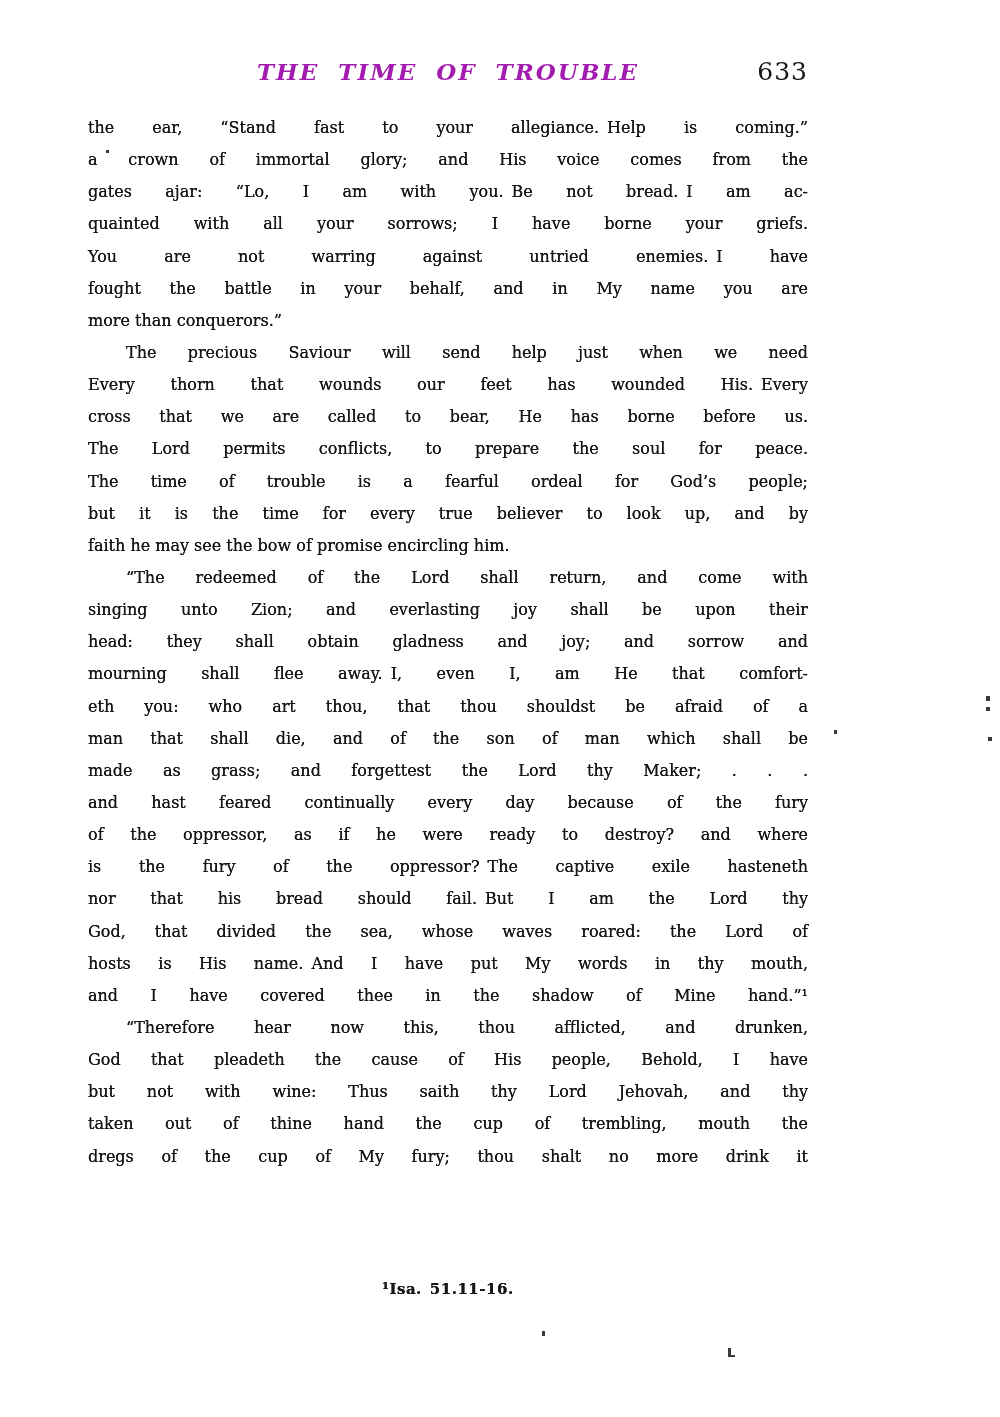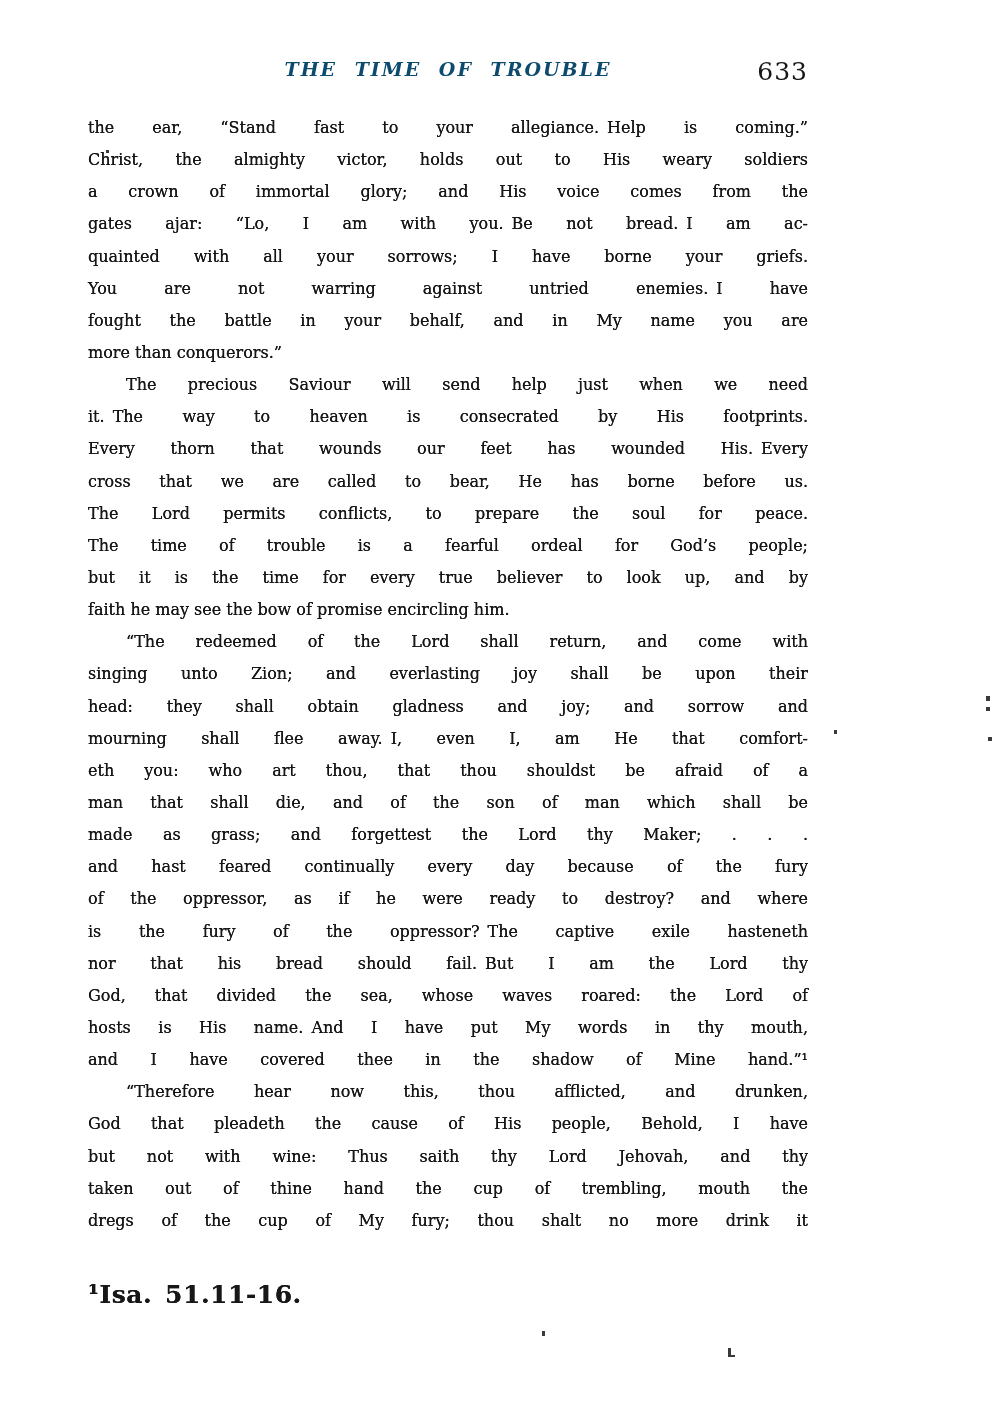--- a/index.html
+++ b/index.html
@@ -26,24 +26,24 @@
     width: 720px;
     height: 30px;
   }
   .head-title {
     position: absolute;
     left: 0;
     width: 720px;
     text-align: center;
     font-style: italic;
     font-weight: 700;
-    font-size: 19px;
+    font-size: 23px;
     letter-spacing: 2px;
     word-spacing: 9px;
-    color: #0c4a6e;
+    color: #a21caf;
     white-space: nowrap;
   }
   .head-page-num {
     position: absolute;
     right: 0;
     top: -1px;
     font-size: 25px;
     font-weight: 400;
     letter-spacing: 1px;
     font-style: normal;
@@ -69,22 +69,22 @@
     text-align-last: left;
   }
   .line.indent {
     text-indent: 38px;
   }
   .footnote {
     position: absolute;
     top: 1280px;
     left: 88px;
     width: 720px;
-    text-align: left;
-    font-size: 25px;
+    text-align: center;
+    font-size: 15px;
     font-weight: 600;
     letter-spacing: 0.5px;
     word-spacing: 6px;
     color: #171717;
     text-shadow: 0 0 0.4px currentColor;
   }
   .speck {
     position: absolute;
     background: #3a3a3a;
   }
@@ -95,30 +95,28 @@
 <div class="page">
 
   <div class="running-head">
     <div class="head-title">THE TIME OF TROUBLE</div>
     <div class="head-page-num">633</div>
   </div>
 
   <div class="body-block">
 
     <div class="line">the ear, “Stand fast to your allegiance. Help is coming.”</div>
-    <div class="line">Christ, the almighty victor, holds out to His weary soldiers</div>
     <div class="line">a crown of immortal glory; and His voice comes from the</div>
     <div class="line">gates ajar: “Lo, I am with you. Be not bread. I am ac-</div>
     <div class="line">quainted with all your sorrows; I have borne your griefs.</div>
     <div class="line">You are not warring against untried enemies. I have</div>
     <div class="line">fought the battle in your behalf, and in My name you are</div>
     <div class="line short">more than conquerors.”</div>
 
     <div class="line indent">The precious Saviour will send help just when we need</div>
-    <div class="line">it. The way to heaven is consecrated by His footprints.</div>
     <div class="line">Every thorn that wounds our feet has wounded His. Every</div>
     <div class="line">cross that we are called to bear, He has borne before us.</div>
     <div class="line">The Lord permits conflicts, to prepare the soul for peace.</div>
     <div class="line">The time of trouble is a fearful ordeal for God’s people;</div>
     <div class="line">but it is the time for every true believer to look up, and by</div>
     <div class="line short">faith he may see the bow of promise encircling him.</div>
 
     <div class="line indent">“The redeemed of the Lord shall return, and come with</div>
     <div class="line">singing unto Zion; and everlasting joy shall be upon their</div>
     <div class="line">head: they shall obtain gladness and joy; and sorrow and</div>

